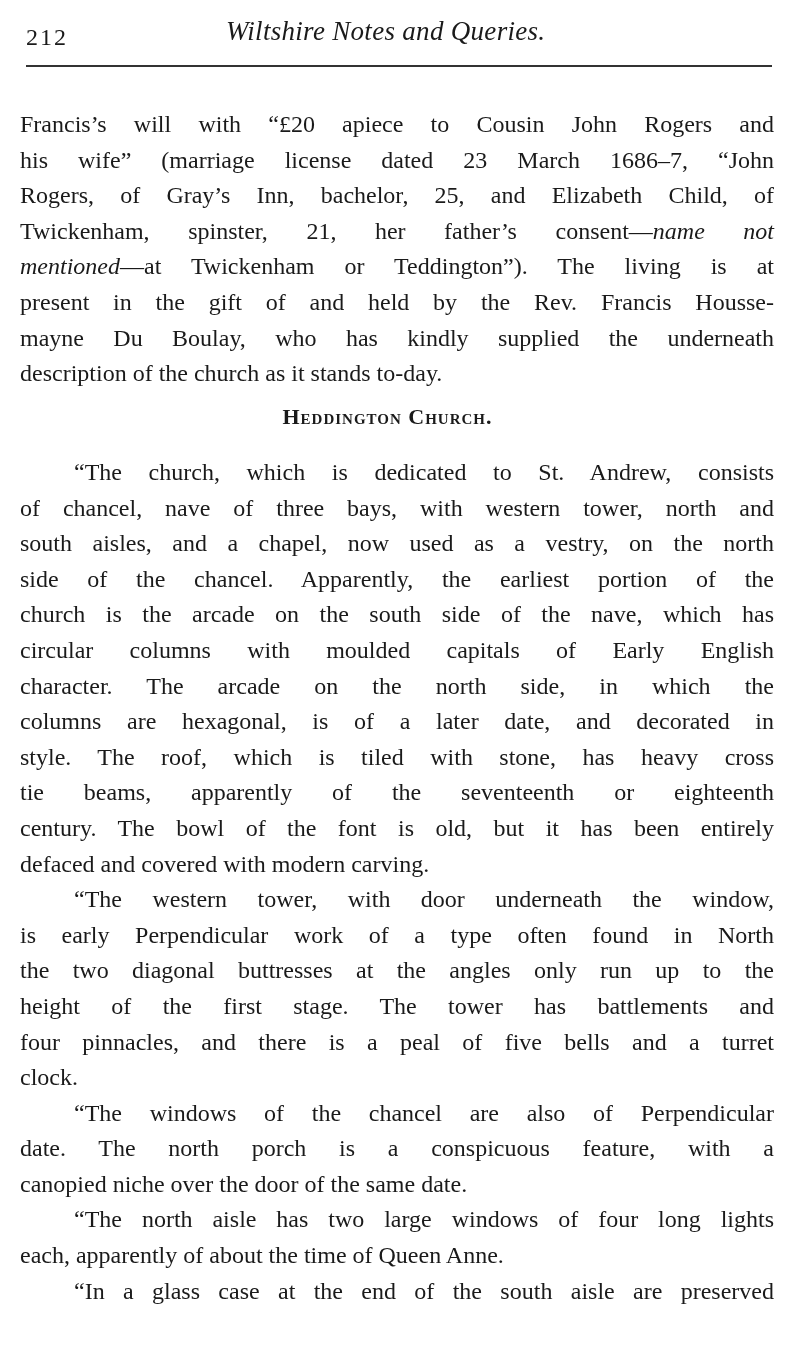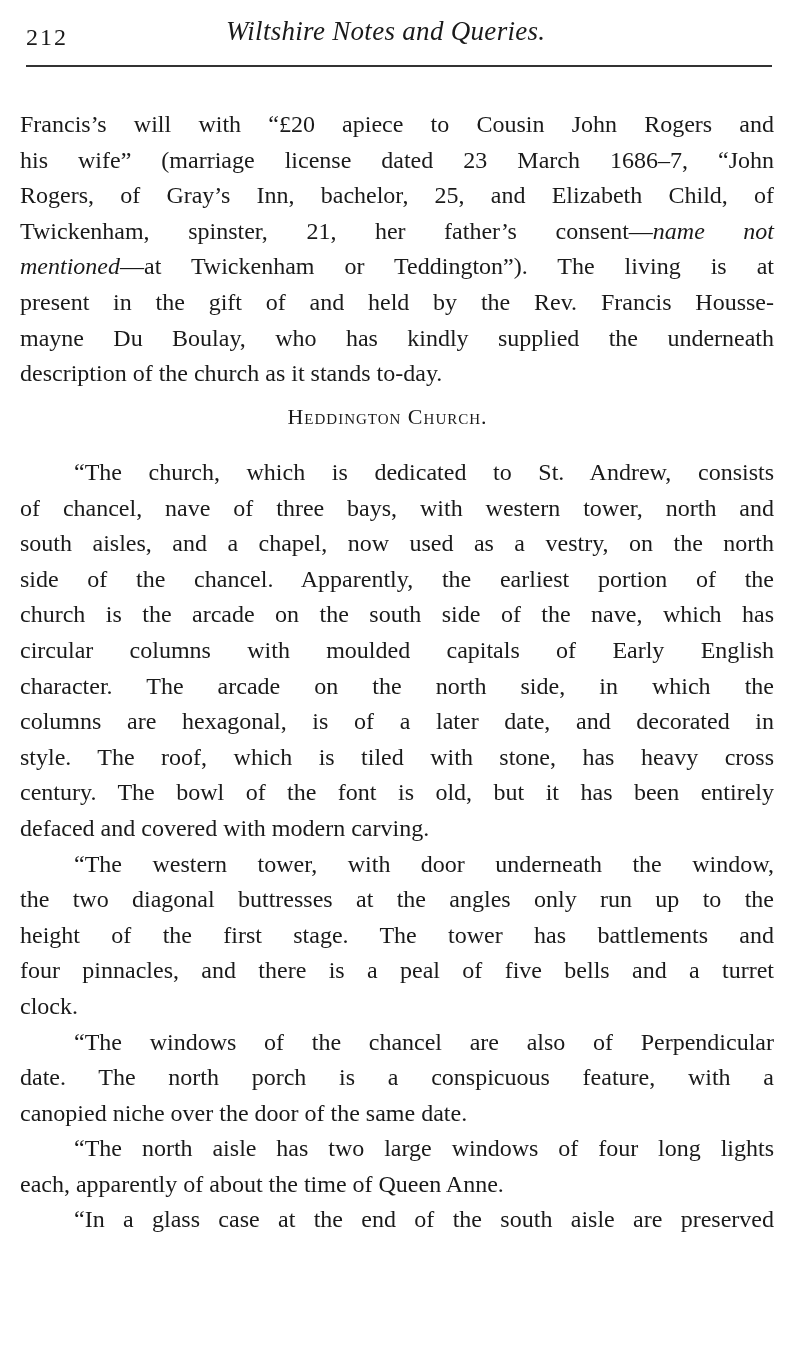--- a/index.html
+++ b/index.html
@@ -71,20 +71,21 @@
   .block-1 { top: 79px; margin-top: 28px; }
   .section-heading {
     position: absolute;
     top: 404px;
     left: 0;
     width: 775px;
     text-align: center;
     font-size: 22px;
     letter-spacing: 1px;
     font-variant: small-caps;
+    font-weight: bold;
   }
   .block-2 { top: 455px; }
 </style>
 </head>
 <body>
 
 <div class="page">
 
   <div class="running-head">
     <span class="page-number">212</span>
@@ -108,23 +109,25 @@
   <div class="text-block block-2" id="body-block">
       <span class="line indent">“The church, which is dedicated to St. Andrew, consists</span>
       <span class="line">of chancel, nave of three bays, with western tower, north and</span>
       <span class="line">south aisles, and a chapel, now used as a vestry, on the north</span>
       <span class="line">side of the chancel. Apparently, the earliest portion of the</span>
       <span class="line">church is the arcade on the south side of the nave, which has</span>
       <span class="line">circular columns with moulded capitals of Early English</span>
       <span class="line">character. The arcade on the north side, in which the</span>
       <span class="line">columns are hexagonal, is of a later date, and decorated in</span>
       <span class="line">style. The roof, which is tiled with stone, has heavy cross</span>
+      <span class="line">tie beams, apparently of the seventeenth or eighteenth</span>
       <span class="line">century. The bowl of the font is old, but it has been entirely</span>
       <span class="line last">defaced and covered with modern carving.</span>
       <span class="line indent">“The western tower, with door underneath the window,</span>
+      <span class="line">is early Perpendicular work of a type often found in North</span>
       <span class="line">the two diagonal buttresses at the angles only run up to the</span>
       <span class="line">height of the first stage. The tower has battlements and</span>
       <span class="line">four pinnacles, and there is a peal of five bells and a turret</span>
       <span class="line last">clock.</span>
       <span class="line indent">“The windows of the chancel are also of Perpendicular</span>
       <span class="line">date. The north porch is a conspicuous feature, with a</span>
       <span class="line last">canopied niche over the door of the same date.</span>
       <span class="line indent">“The north aisle has two large windows of four long lights</span>
       <span class="line last">each, apparently of about the time of Queen Anne.</span>
       <span class="line indent">“In a glass case at the end of the south aisle are preserved</span>

